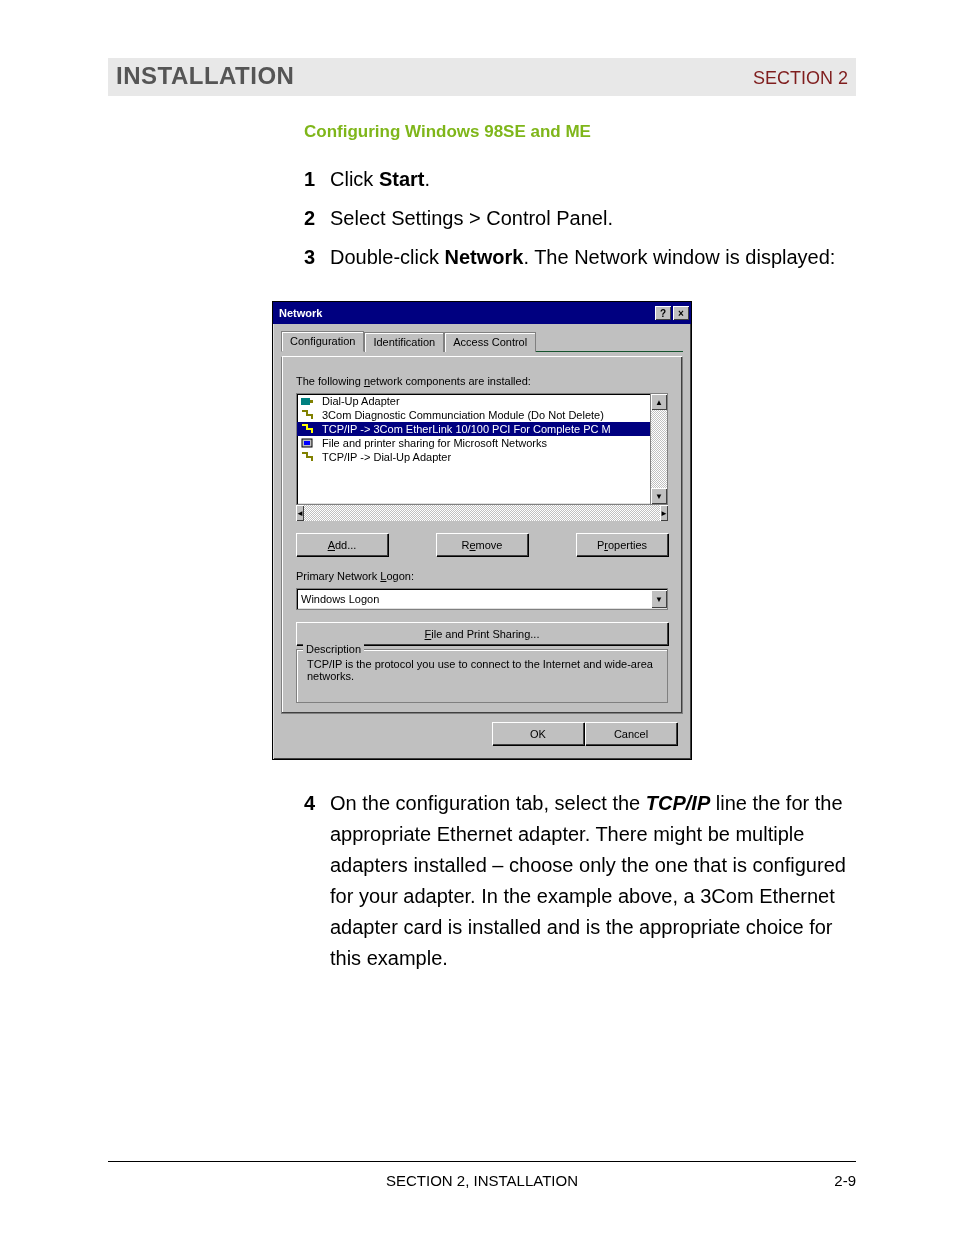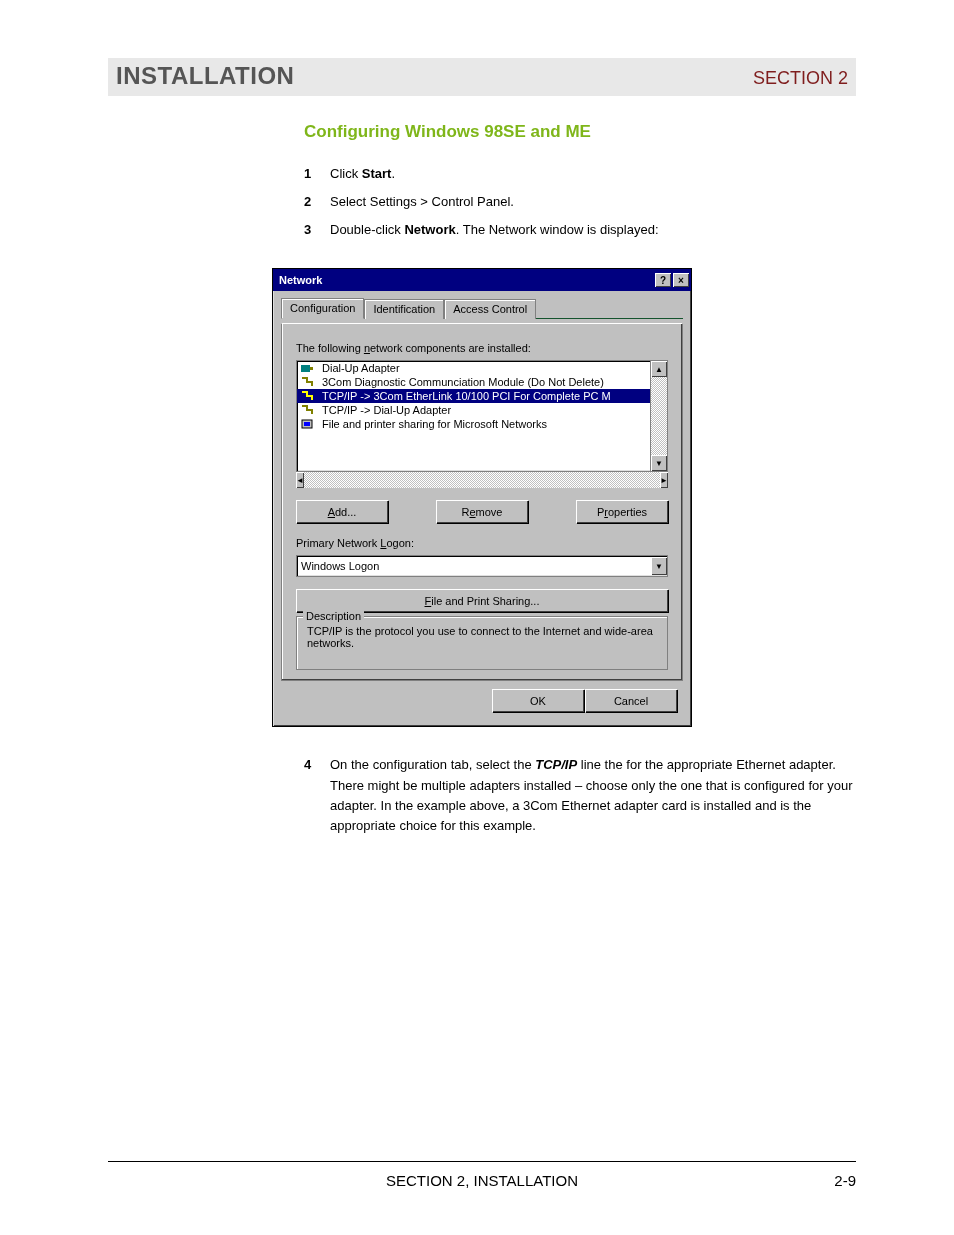--- a/index.html
+++ b/index.html
@@ -3,21 +3,21 @@
 <meta charset="utf-8">
 <style>
 html,body{margin:0;padding:0;background:#fff;font-family:Arial,Helvetica,sans-serif;color:#000}
 .page{width:954px;height:1235px;margin:0 auto;position:relative;box-sizing:border-box;padding:58px 98px 0 108px}
 .hdr{background:#e8e8e8;padding:4px 8px 6px;display:flex;justify-content:space-between;align-items:baseline}
 .hdr-left{font-size:24px;font-weight:bold;color:#555;letter-spacing:.5px}
 .hdr-right{font-size:18px;color:#7f1d1d}
 .body{padding-left:196px;padding-top:26px}
 .subhead{color:#7fb61a;font-size:17px;margin:0 0 22px}
 ol.steps{list-style:none;margin:0;padding:0;counter-reset:step}
-ol.steps>li{counter-increment:step;position:relative;padding-left:26px;font-size:13px;line-height:1.55;margin-bottom:8px}
+ol.steps>li{counter-increment:step;position:relative;padding-left:26px;font-size:20px;line-height:1.55;margin-bottom:8px}
 ol.steps>li::before{content:counter(step);position:absolute;left:0;top:0;font-weight:bold}
 .b{font-weight:bold}
 .bi{font-weight:bold;font-style:italic}
 .win-wrap{display:flex;justify-content:center;margin:28px 0 28px -196px}
 .win{width:418px;font-family:"MS Sans Serif",Tahoma,sans-serif;font-size:11px;color:#000;background:#c0c0c0;border:1px solid #000;box-shadow:inset 1px 1px 0 #dfdfdf,inset -1px -1px 0 #404040}
 .titlebar{background:#000080;color:#fff;font-weight:bold;display:flex;align-items:center;padding:2px 2px 2px 6px;height:18px}
 .titlebar .t{flex:1}
 .tbtn{width:16px;height:14px;background:#c0c0c0;margin-left:2px;display:flex;align-items:center;justify-content:center;color:#000;font-weight:bold;font-size:10px;box-shadow:inset 1px 1px 0 #fff,inset -1px -1px 0 #404040}
 .client{padding:6px 8px 10px}
 .tabs{display:flex;align-items:flex-end;border-bottom:1px solid #14532d;margin-bottom:4px}
@@ -104,30 +104,30 @@
                     <span>3Com Diagnostic Communciation Module (Do Not Delete)</span>
                   </div>
                 <div class="li sel">
                     <span class="ic"><svg viewBox="0 0 14 12">
                         <path d="M2 2 L7 2 L7 6 L12 6 L12 10" stroke="#ffff00" stroke-width="2" fill="none"></path>
                       </svg></span>
                     <span>TCP/IP -&gt; 3Com EtherLink 10/100 PCI For Complete PC M</span>
                   </div>
                 <div class="li">
                     <span class="ic"><svg viewBox="0 0 14 12">
-                        <path d="M2 2 L7 2 L7 6 L12 6 L12 10" stroke="#808000" stroke-width="2" fill="none"></path>
-                      </svg></span>
-                    <span>TCP/IP -&gt; Dial-Up Adapter</span>
-                  </div>
-                <div class="li">
-                    <span class="ic"><svg viewBox="0 0 14 12">
                         <rect x="2" y="2" width="10" height="8" fill="#c0c0c0" stroke="#000"></rect>
                         <rect x="4" y="4" width="6" height="4" fill="#0000ff"></rect>
                       </svg></span>
                     <span>File and printer sharing for Microsoft Networks</span>
+                  </div>
+                <div class="li">
+                    <span class="ic"><svg viewBox="0 0 14 12">
+                        <path d="M2 2 L7 2 L7 6 L12 6 L12 10" stroke="#808000" stroke-width="2" fill="none"></path>
+                      </svg></span>
+                    <span>TCP/IP -&gt; Dial-Up Adapter</span>
                   </div>
               </div>
               <div class="vscroll">
                 <div class="sbtn">▲</div>
                 <div class="strack"></div>
                 <div class="sbtn">▼</div>
               </div>
             </div>
             <div class="hscroll">
               <div class="sbtn">◄</div>

